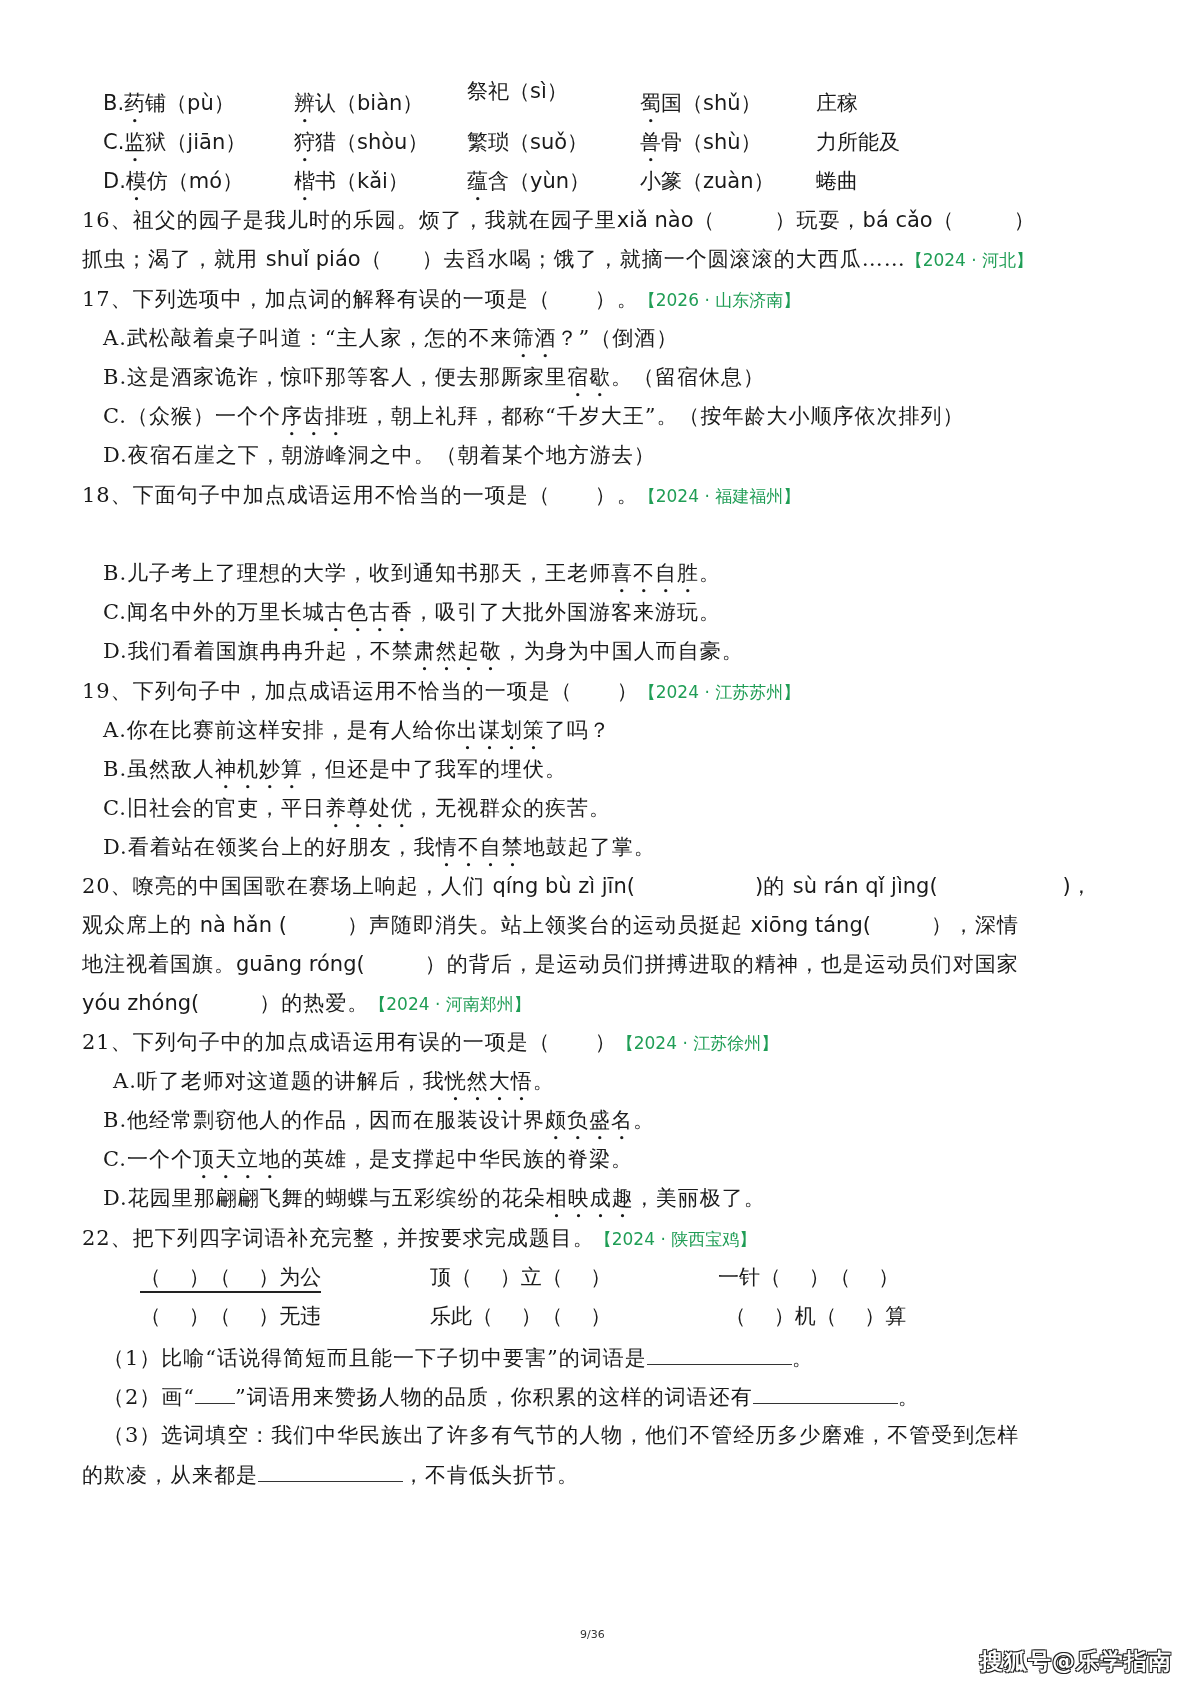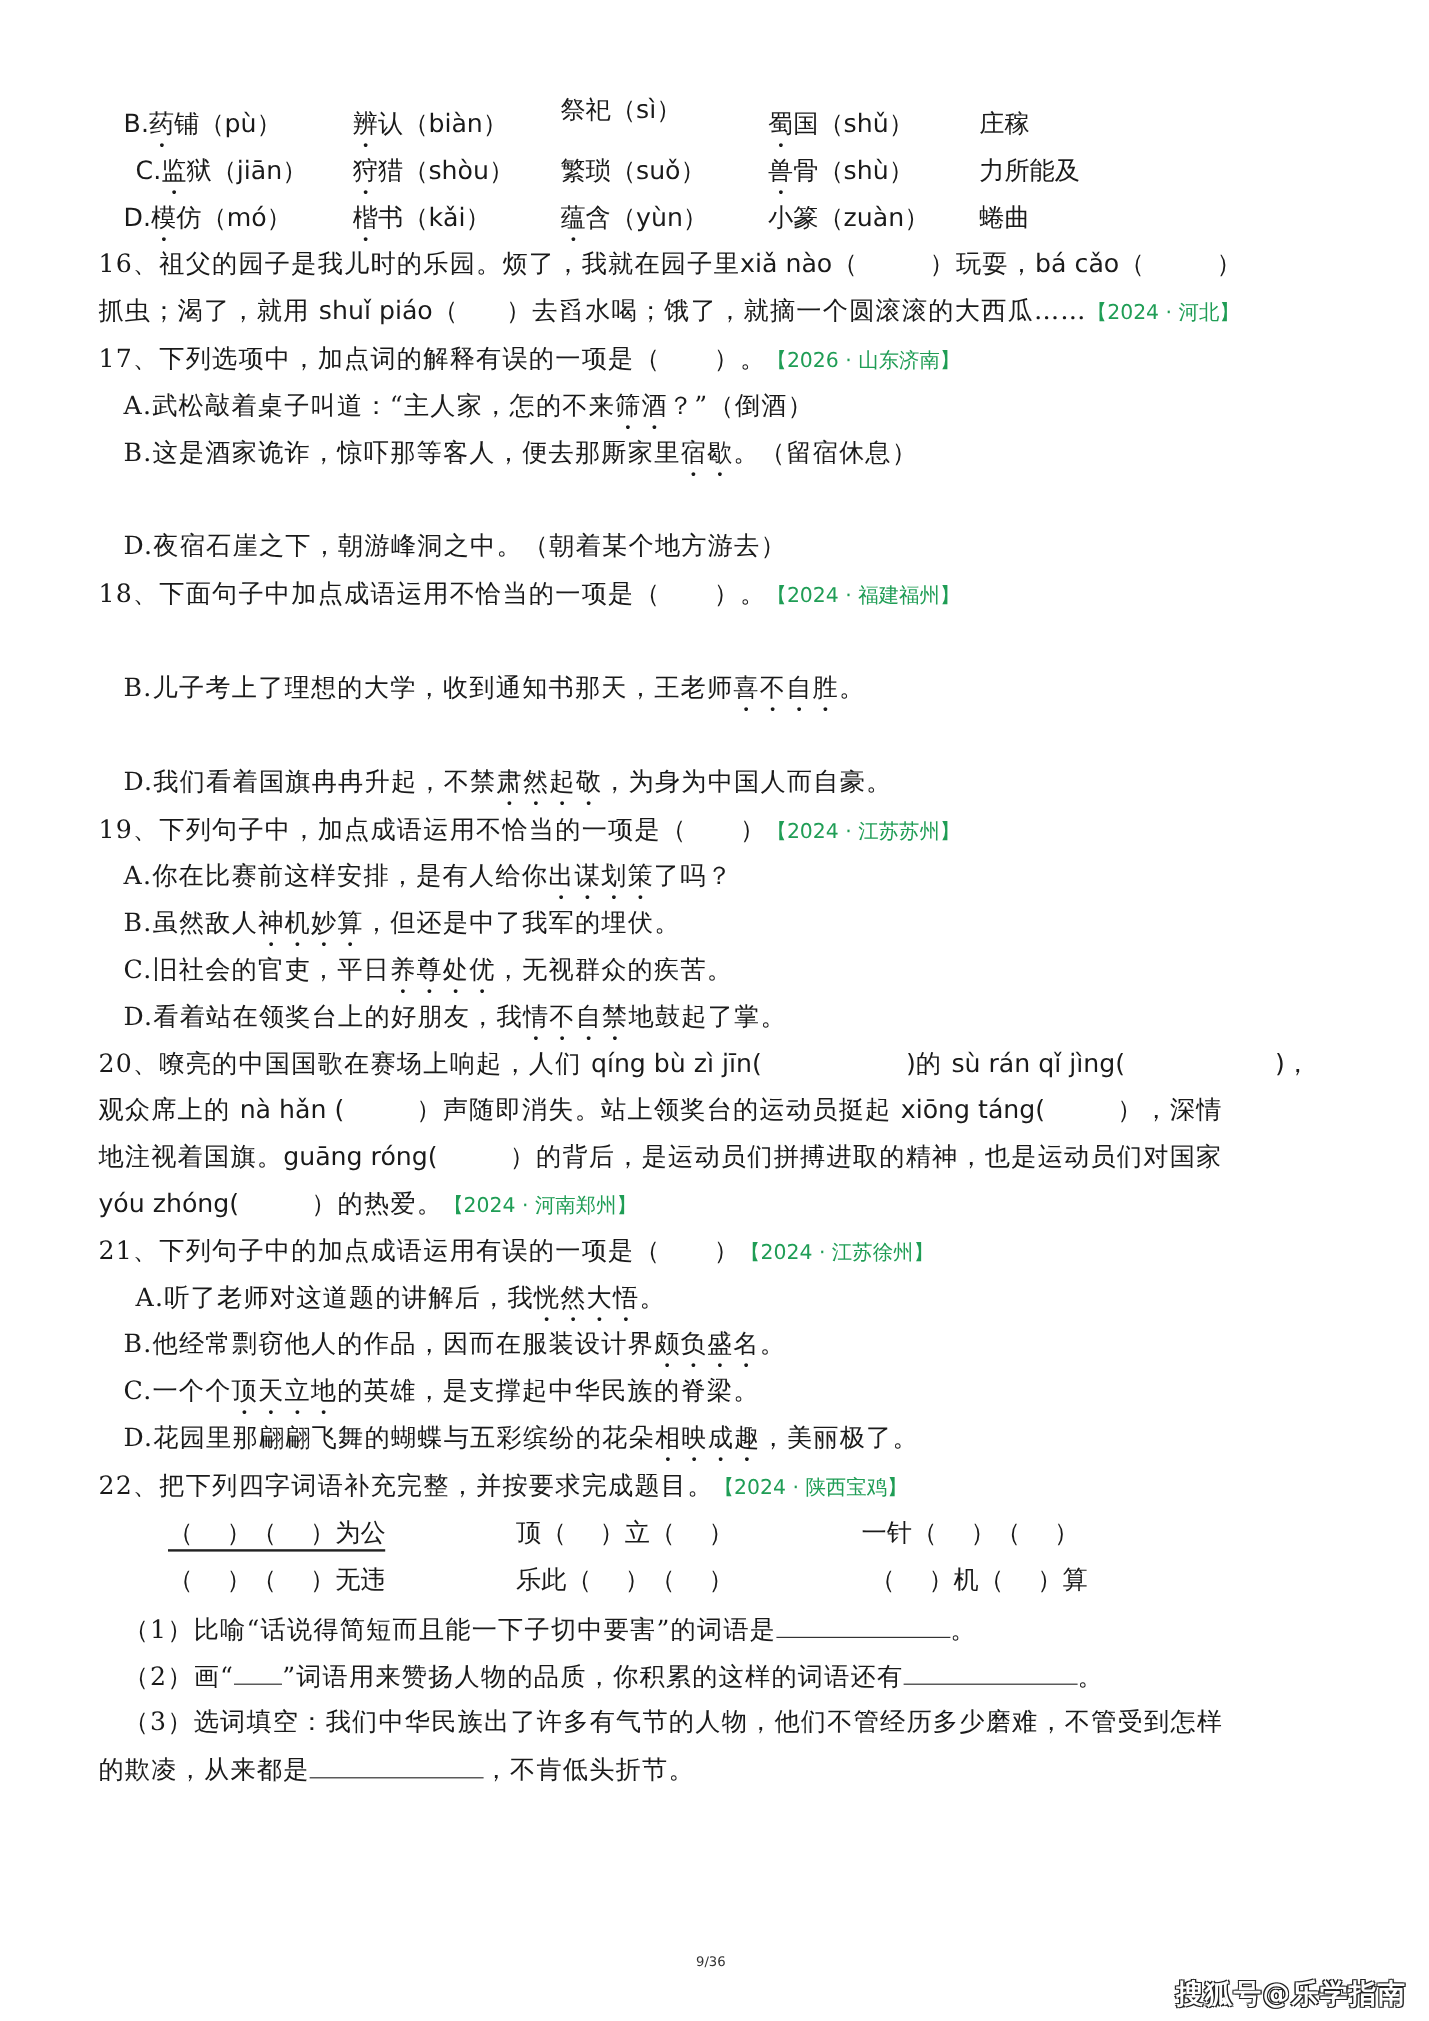--- a/index.html
+++ b/index.html
@@ -32,21 +32,21 @@
 
 <div class="page">
 
   <div>
     <div class="col" style="left:103px;top:88px"><span class="latin">B.</span><span class="dot">药</span><span>铺</span><span class="latin">（pù）</span></div>
     <div class="col" style="left:294px;top:88px"><span class="dot">辨</span><span>认</span><span class="latin">（biàn）</span></div>
     <div class="col" style="left:467px;top:76px"><span>祭祀</span><span class="latin">（sì）</span></div>
     <div class="col" style="left:640px;top:88px"><span class="dot">蜀</span><span>国</span><span class="latin">（shǔ）</span></div>
     <div class="col" style="left:816px;top:88px"><span>庄稼</span></div>
 
-    <div class="col" style="left:113px;top:127px"><span class="latin">C.</span><span class="dot">监</span><span>狱</span><span class="latin">（jiān）</span></div>
+    <div class="col" style="left:103px;top:127px"><span class="latin">C.</span><span class="dot">监</span><span>狱</span><span class="latin">（jiān）</span></div>
     <div class="col" style="left:294px;top:127px"><span class="dot">狩</span><span>猎</span><span class="latin">（shòu）</span></div>
     <div class="col" style="left:467px;top:127px"><span>繁琐</span><span class="latin">（suǒ）</span></div>
     <div class="col" style="left:640px;top:127px"><span class="dot">兽</span><span>骨</span><span class="latin">（shù）</span></div>
     <div class="col" style="left:816px;top:127px"><span>力所能及</span></div>
 
     <div class="col" style="left:103px;top:166px"><span class="latin">D.</span><span class="dot">模</span><span>仿</span><span class="latin">（mó）</span></div>
     <div class="col" style="left:294px;top:166px"><span class="dot">楷</span><span>书</span><span class="latin">（kǎi）</span></div>
     <div class="col" style="left:467px;top:166px"><span class="dot">蕴</span><span>含</span><span class="latin">（yùn）</span></div>
     <div class="col" style="left:640px;top:166px"><span>小篆</span><span class="latin">（zuàn）</span></div>
     <div class="col" style="left:816px;top:166px"><span>蜷曲</span></div>
@@ -55,24 +55,26 @@
   <div class="line" style="top:205px">
     <span>16、祖父的园子是我儿时的乐园。烦了，我就在园子里</span><span class="latin">xiǎ nào</span><span class="latin">（</span><span class="paren-gap" style="width:60px"></span><span>）玩耍，</span><span class="latin">bá cǎo</span><span class="latin">（</span><span class="paren-gap" style="width:60px"></span><span>）</span>
   </div>
   <div class="line" style="top:244px">
     <span>抓虫；渴了，就用 </span><span class="latin">shuǐ piáo</span><span class="latin">（</span><span class="paren-gap" style="width:40px"></span><span>）去舀水喝；饿了，就摘一个圆滚滚的大西瓜……</span><span class="tag">【2024 · 河北】</span>
   </div>
 
   <div class="line" style="top:284px"><span>17、下列选项中，加点词的解释有误的一项是（　　）。</span><span class="tag">【2026 · 山东济南】</span></div>
   <div class="line" style="left:103px;top:323px"><span>A.武松敲着桌子叫道：“主人家，怎的不来</span><span class="dot">筛酒</span><span>？”（倒酒）</span></div>
   <div class="line" style="left:103px;top:362px"><span>B.这是酒家诡诈，惊吓那等客人，便去那厮家里</span><span class="dot">宿歇</span><span>。（留宿休息）</span></div>
+  <div class="line" style="left:103px;top:401px"><span>C.（众猴）一个个</span><span class="dot">序齿排</span><span>班，朝上礼拜，都称“千岁大王”。（按年龄大小顺序依次排列）</span></div>
   <div class="line" style="left:103px;top:440px"><span>D.夜宿石崖之下，朝游峰洞之中。（朝着某个地方游去）</span></div>
 
   <div class="line" style="top:480px"><span>18、下面句子中加点成语运用不恰当的一项是（　　）。</span><span class="tag">【2024 · 福建福州】</span></div>
   <div class="line" style="left:103px;top:558px"><span>B.儿子考上了理想的大学，收到通知书那天，王老师</span><span class="dot">喜不自胜</span><span>。</span></div>
+  <div class="line" style="left:103px;top:597px"><span>C.闻名中外的万里长城</span><span class="dot">古色古香</span><span>，吸引了大批外国游客来游玩。</span></div>
   <div class="line" style="left:103px;top:636px"><span>D.我们看着国旗冉冉升起，不禁</span><span class="dot">肃然起敬</span><span>，为身为中国人而自豪。</span></div>
 
   <div class="line" style="top:676px"><span>19、下列句子中，加点成语运用不恰当的一项是（　　）</span><span class="tag">【2024 · 江苏苏州】</span></div>
   <div class="line" style="left:103px;top:754px"><span>B.虽然敌人</span><span class="dot">神机妙算</span><span>，但还是中了我军的埋伏。</span></div>
   <div class="line" style="left:103px;top:715px"><span>A.你在比赛前这样安排，是有人给你</span><span class="dot">出谋划策</span><span>了吗？</span></div>
   <div class="line" style="left:103px;top:793px"><span>C.旧社会的官吏，平日</span><span class="dot">养尊处优</span><span>，无视群众的疾苦。</span></div>
   <div class="line" style="left:103px;top:832px"><span>D.看着站在领奖台上的好朋友，我</span><span class="dot">情不自禁</span><span>地鼓起了掌。</span></div>
 
   <div class="line" style="top:871px">
     <span>20、嘹亮的中国国歌在赛场上响起，人们 </span><span class="latin">qíng bù zì jīn</span><span class="latin">(</span><span class="paren-gap" style="width:120px"></span><span class="latin">)</span><span>的 </span><span class="latin">sù rán qǐ jìng</span><span class="latin">(</span><span class="paren-gap" style="width:125px"></span><span class="latin">)</span><span>，</span>

